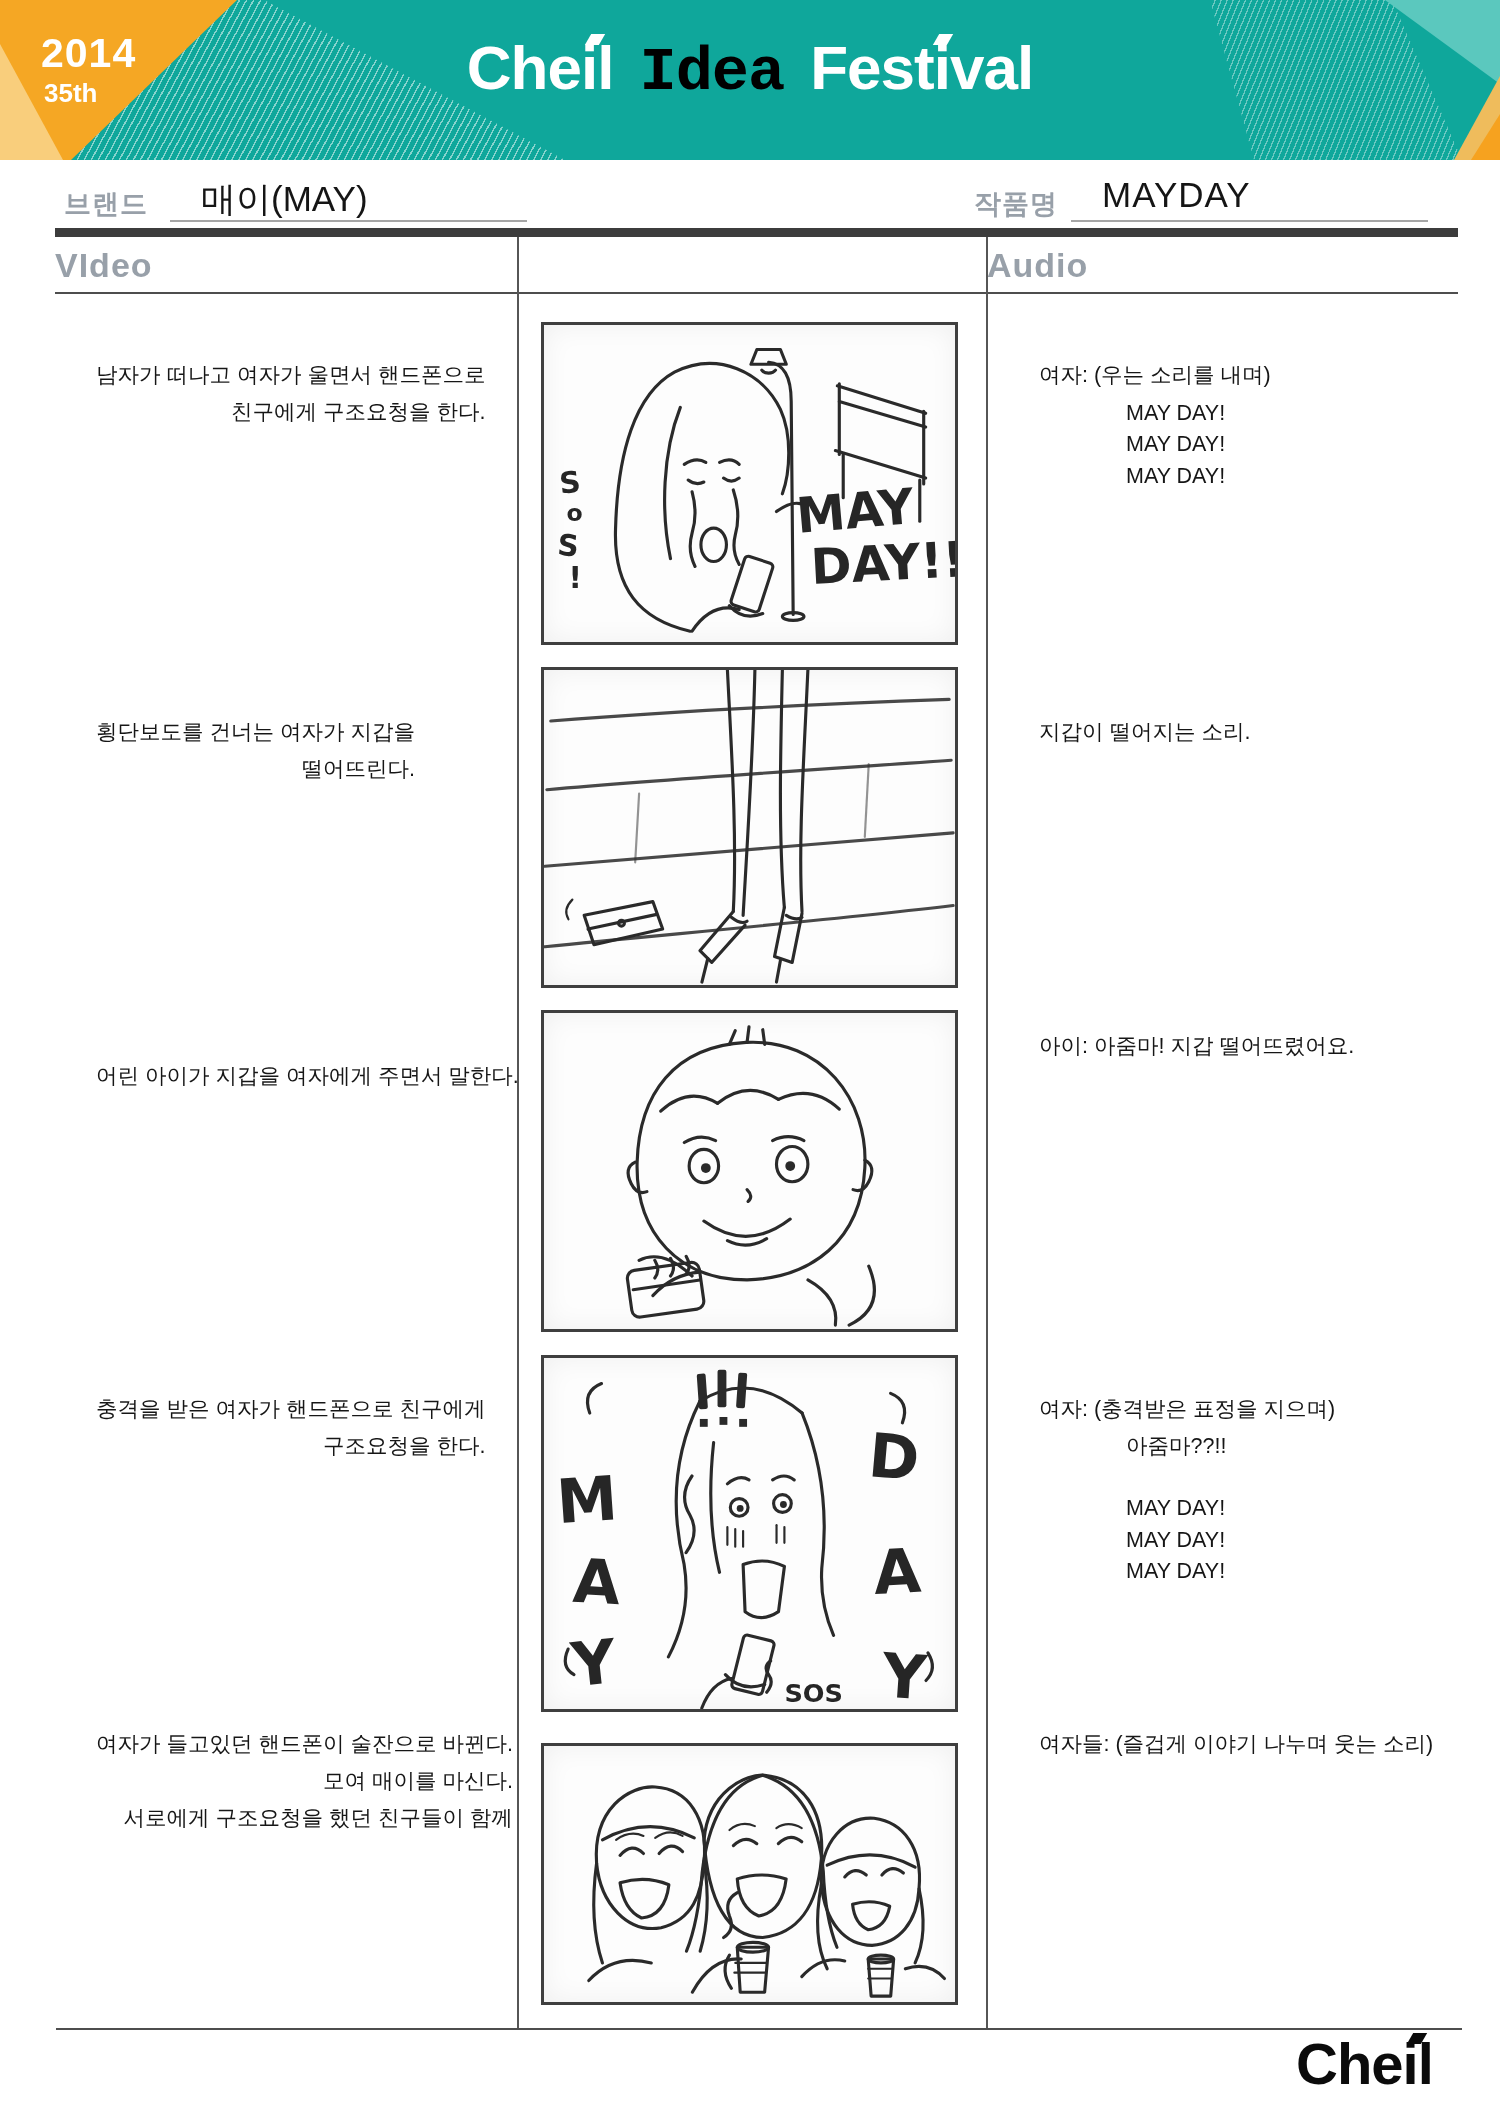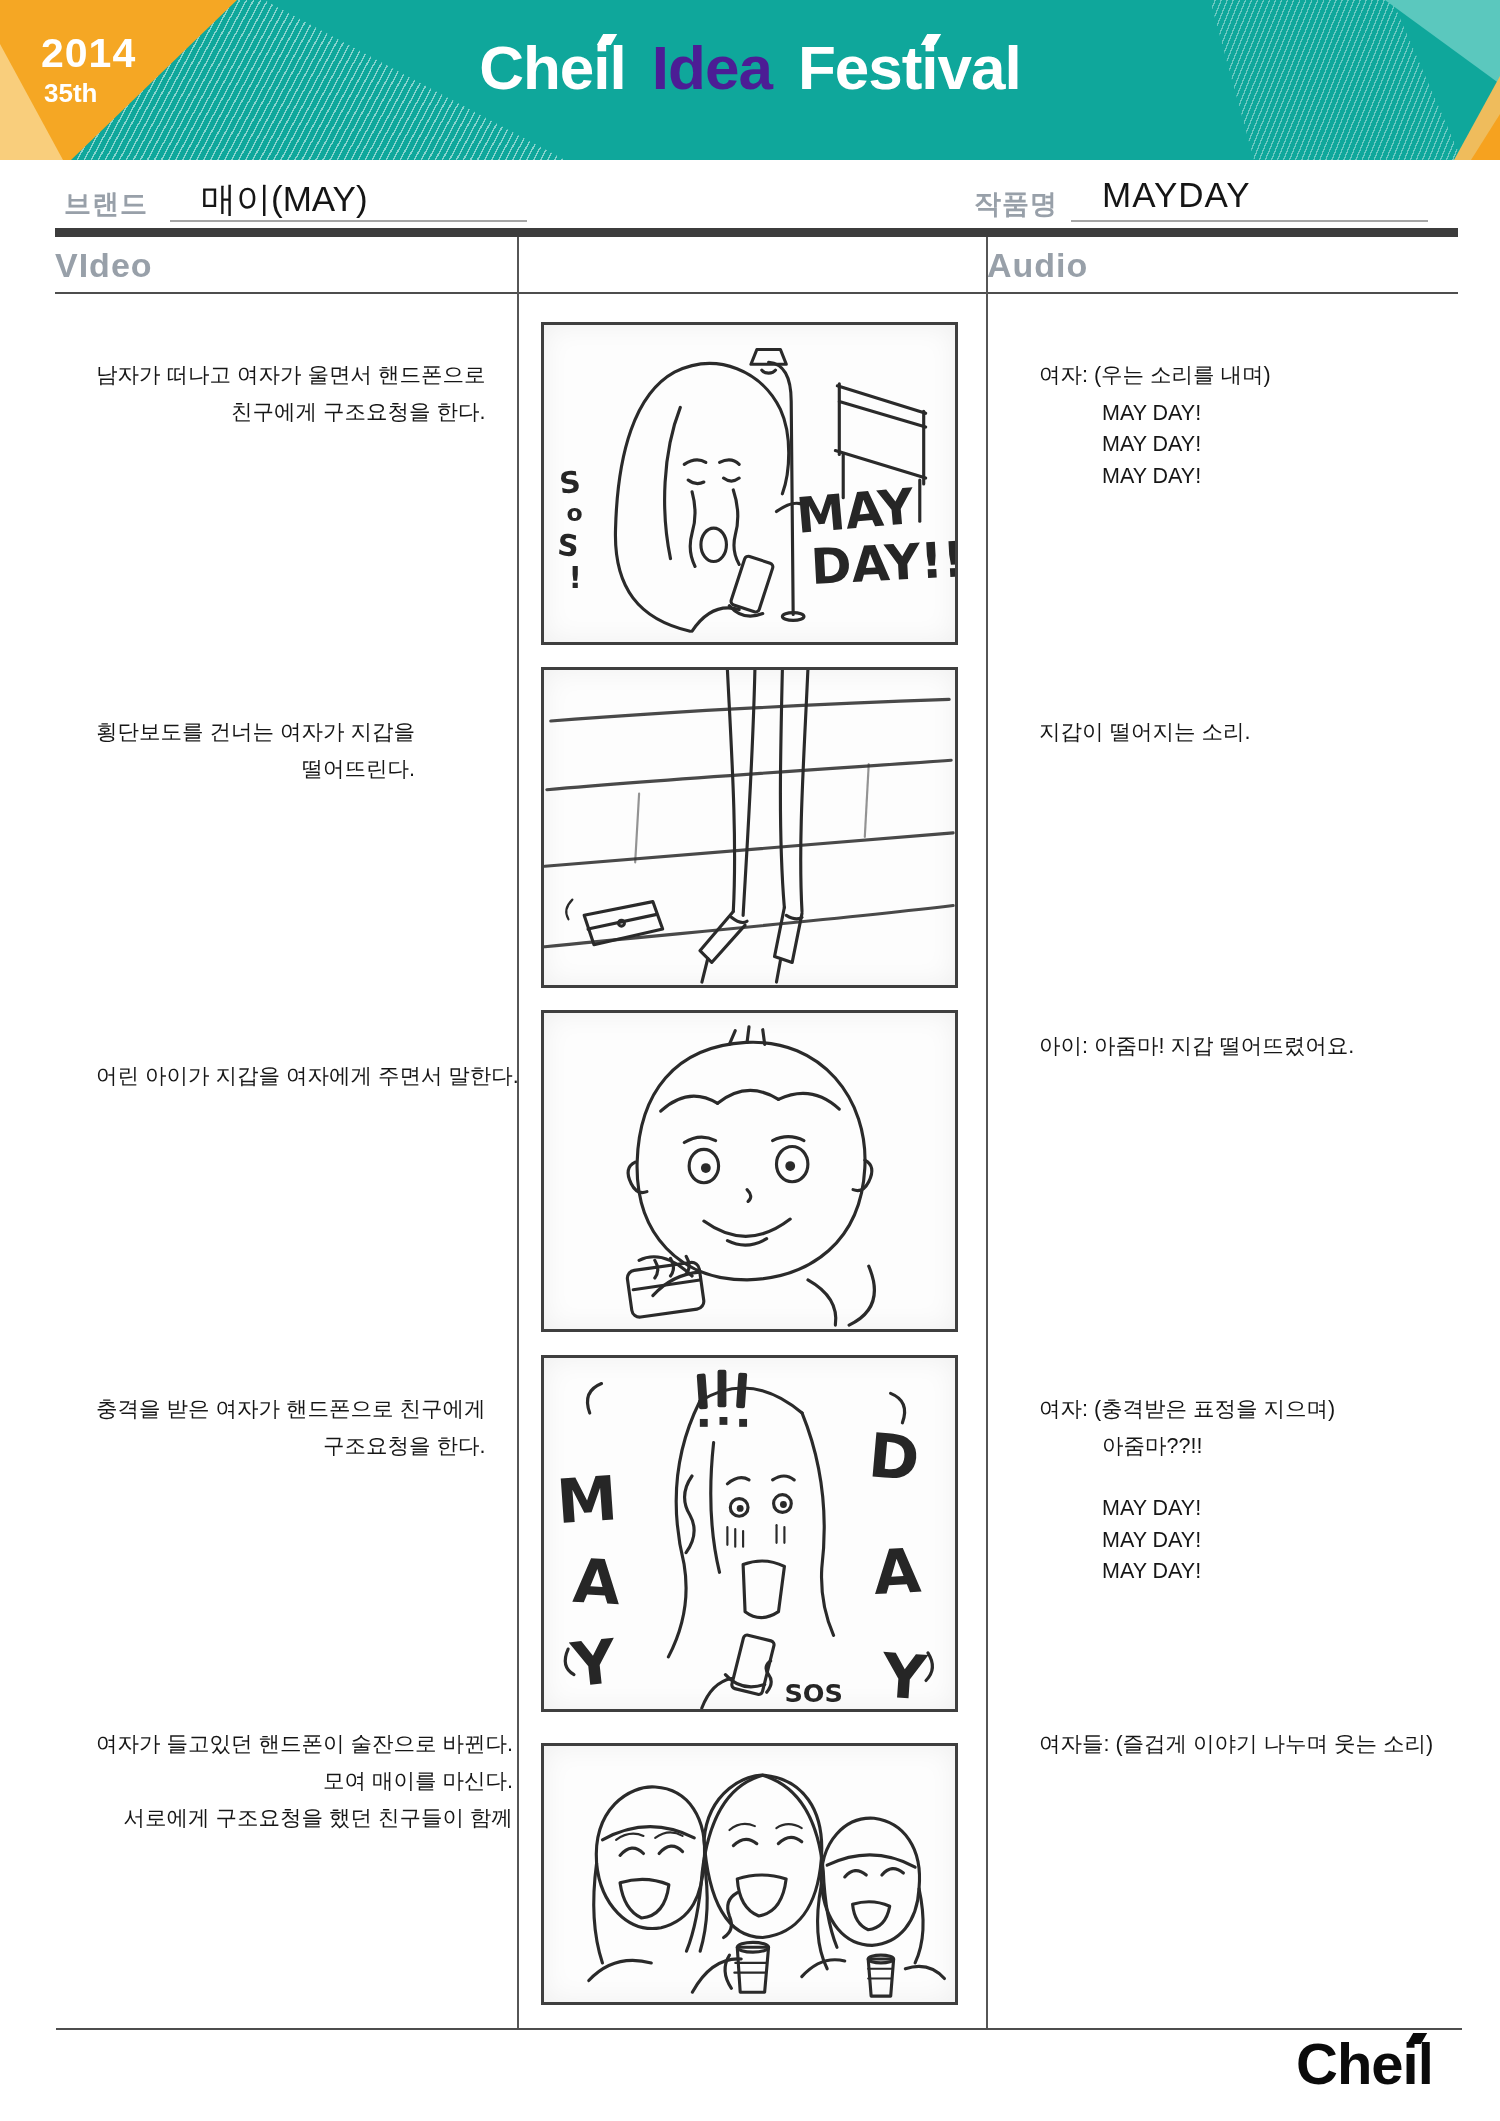--- a/index.html
+++ b/index.html
@@ -22,39 +22,39 @@
     clip-path:polygon(5px 0,120px 0,120px 84px);}
   .triSoft{position:absolute;left:1438px;top:70px;width:62px;height:90px;background:#EFBC5C;
     clip-path:polygon(16px 90px,62px 6px,62px 90px);}
   .triDeep{position:absolute;left:1462px;top:112px;width:38px;height:48px;background:#F6A21F;
     clip-path:polygon(9px 48px,38px 2px,38px 48px);}
   .year{position:absolute;left:41px;top:30px;font-size:41px;font-weight:700;color:#fff;letter-spacing:1px;}
   .edition{position:absolute;left:44px;top:78px;font-size:26px;font-weight:700;color:#fff;}
   .logo{position:absolute;left:0;top:32px;width:100%;display:flex;justify-content:center;
         align-items:baseline;gap:26px;font-size:62px;font-weight:800;letter-spacing:-1px;color:#fff;}
   .logoword{position:relative;display:inline-block;}
-  .logo .idea{color:#4c1d95;}
+  .logo .idea{color:#000000;font-family:Liberation Mono, monospace;}
   .acc{position:absolute;top:2px;width:14px;height:11px;background:#fff;transform:skewX(-30deg);}
 
   
   .fldlabel{position:absolute;font-size:27px;font-weight:700;color:#98A0A9;letter-spacing:1px;}
   .fldvalue{position:absolute;font-size:35px;color:#151515;margin-left:28px;}
   .rule{position:absolute;background:#A6A6A6;height:2px;}
 
   
   .topbar{position:absolute;left:55px;top:228px;width:1403px;height:9px;background:#3C3C3C;}
   .hline{position:absolute;background:#4E4E4E;}
   .vline{position:absolute;width:2px;background:#565656;top:237px;height:1792px;}
   .colhead{position:absolute;top:246px;font-size:34px;font-weight:700;color:#98A0A9;text-align:left;letter-spacing:1px;}
 
   
   .vtext,.atext{position:absolute;font-size:21.5px;color:#161616;}
   .vtext div{line-height:36.5px;text-align:right;}
   .atext .main{line-height:36.5px;}
-  .atext .ind{margin-left:63px;line-height:31.5px;}
+  .atext .ind{margin-left:87px;line-height:31.5px;}
   .atext .gap{margin-top:29px;}
 
   
   .frame{position:absolute;left:541px;width:417px;border:3px solid #3F3F3F;background:#fdfdfd;
          box-shadow:inset 0 0 28px rgba(0,0,0,.06);box-sizing:border-box;}
   .frame svg{display:block;width:100%;height:100%;}
   .sk{stroke:#2a2a2a;stroke-width:3.2;fill:none;stroke-linecap:round;stroke-linejoin:round;}
   .skthin{stroke:#2a2a2a;stroke-width:2.2;fill:none;stroke-linecap:round;}
   .skfill{fill:#2a2a2a;stroke:none;}
   .hand{fill:#262626;font-weight:700;font-family:"DejaVu Sans",sans-serif;}

